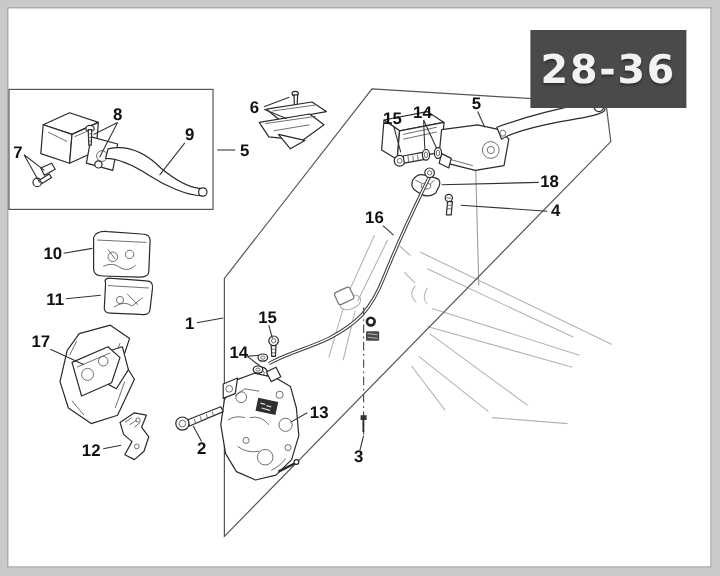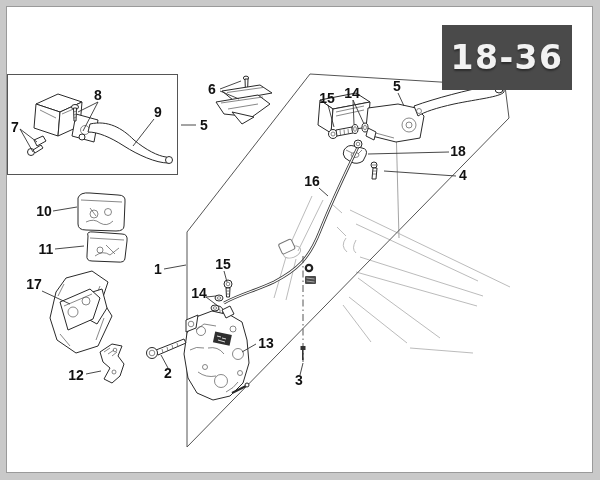--- a/index.html
+++ b/index.html
@@ -247,14 +247,14 @@
       <text class="callout" x="312" y="186" text-anchor="middle">16</text>
       <text class="callout" x="299" y="385" text-anchor="middle">3</text>
       <text class="callout" x="327" y="103" text-anchor="middle">15</text>
       <text class="callout" x="352" y="98" text-anchor="middle">14</text>
       <text class="callout" x="397" y="91" text-anchor="middle">5</text>
       <text class="callout" x="458" y="156" text-anchor="middle">18</text>
       <text class="callout" x="463" y="180" text-anchor="middle">4</text>
     </g>
   </svg>
 
-  <div class="badge">18-36</div>
+  <div class="badge">28-36</div>
 </div>
 
 </body></html>

